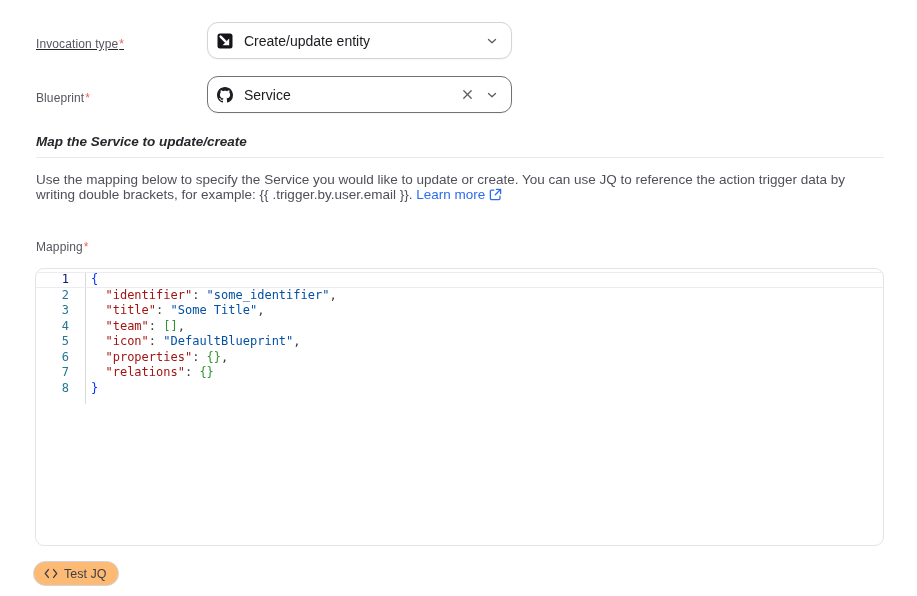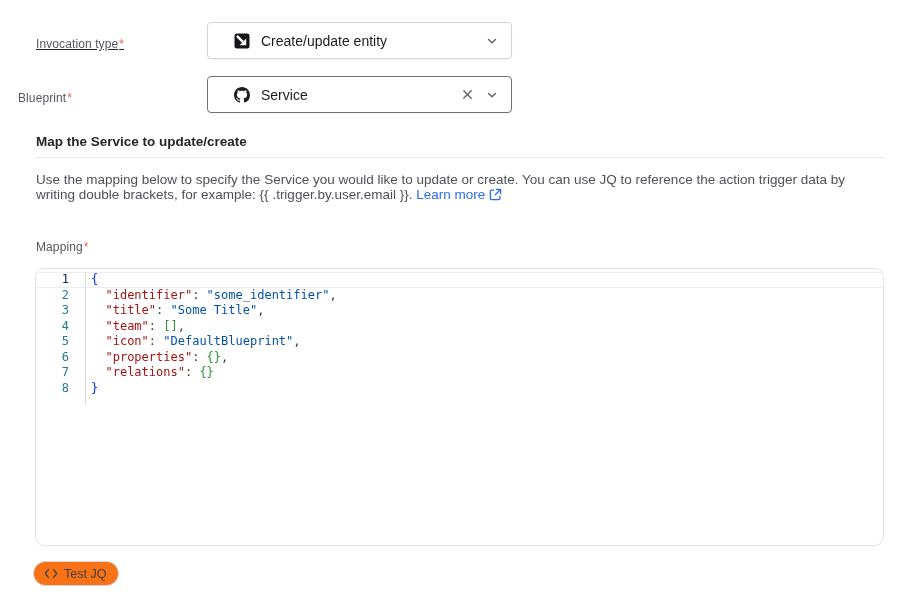--- a/index.html
+++ b/index.html
@@ -10,32 +10,32 @@
   }
   .abs { position:absolute; }
 
   
   .field-label { font-size:12px; color:#56565e; letter-spacing:.1px; }
   .req { color:var(--required, #f0614d); margin-left:1px; }
 
   
   .dropdown {
     position:absolute; left:207px; width:305px; height:37px;
-    background:#fff; border:1px solid #d4d4d8; border-radius:4px;
-    display:flex; align-items:center; padding:0 12px 0 26px;
+    background:#fff; border:1px solid #d4d4d8; border-radius:11px;
+    display:flex; align-items:center; padding:0 12px 0 9px;
     box-shadow:0 1px 2px rgba(0,0,0,.04); cursor:pointer;
   }
   .dropdown.focused { border-color:#71717a; }
   .dropdown .value { font-size:14px; color:#1b1b20; margin-left:11px; flex:1 1 auto; white-space:nowrap; overflow:hidden; }
   .icon16 { width:16px; height:16px; flex:0 0 auto; display:block; }
   .chev { width:14px; height:14px; flex:0 0 auto; margin-left:10px; }
   .clear-btn { width:16px; height:16px; flex:0 0 auto; cursor:pointer; display:flex; align-items:center; justify-content:center; background:none; border:none; padding:0; }
 
   
-  .section-heading { font-size:13.5px; font-weight:700; color:#26262b; }
+  .section-heading { font-size:13.5px; font-weight:700; color:#26262b;font-style:italic; }
   .divider { height:1px; background:#e9e9ec; }
   .description { font-size:13.5px; line-height:15px; color:#4f5058; width:840px; }
   .description a { color:var(--link,#2c6bed); text-decoration:none; }
   .ext-icon { width:13px; height:13px; vertical-align:-2px; margin-left:4px; }
 
   
   .editor {
     position:absolute; left:35px; top:268px; width:849px; height:278px;
     border:1px solid #e4e4e7; border-radius:9px; background:#fff; overflow:hidden;
     cursor:text;
@@ -61,21 +61,21 @@
   .tk-v  { color:var(--code_value,#0451a5); }
   .tk-b1 { color:var(--code_bracket_outer,#0431fa); }
   .tk-b2 { color:var(--code_bracket_inner,#319331); }
   .tk-p  { color:var(--code_punct,#3b3b3b); }
   .tk-t  { color:#3b3b3b; }
 
   
   .test-jq {
     position:absolute; left:33px; top:561px; height:25px;
     display:inline-flex; align-items:center; gap:6px;
-    background:#f97316; border:1px solid #d4d4d8; border-radius:13px;
+    background:#fdba74; border:1px solid #d4d4d8; border-radius:13px;
     padding:0 12px 0 10px; font-family:"Liberation Sans",sans-serif;
     font-size:12.5px; color:#3f3f46; cursor:pointer;
   }
 </style>
 </head>
 <body>
 
 <div class="abs" style="left:36px; top:34px;text-decoration:underline;">
   <span class="field-label"><span>Invocation type</span><span class="req">*</span></span>
 </div>
@@ -85,21 +85,21 @@
     <rect x="0.5" y="0.5" width="15" height="15" rx="2.5" fill="#151519"></rect>
     <path d="M3.6 3.6 L8.6 8.6" stroke="#ffffff" stroke-width="2.4" stroke-linecap="round"></path>
     <path d="M12.2 5.6 L12.2 12.2 L5.6 12.2 Z" fill="#ffffff"></path>
   </svg>
   <span class="value">Create/update entity</span>
   <svg class="chev" viewBox="0 0 16 16" fill="none">
     <path d="M4 6.2 L8 10 L12 6.2" stroke="#5d5d66" stroke-width="1.5" stroke-linecap="round" stroke-linejoin="round"></path>
   </svg>
 </div>
 
-<div class="abs" style="left:18px; top:88px;">
+<div class="abs" style="left:36px; top:88px;">
   <span class="field-label"><span>Blueprint</span><span class="req">*</span></span>
 </div>
 
 <div class="dropdown focused" style="top:76px;align-items:center;" role="combobox">
   <svg class="icon16" viewBox="0 0 16 16">
     <path fill="#1b1f23" fill-rule="evenodd" clip-rule="evenodd" d="M8 0C3.58 0 0 3.58 0 8c0 3.54 2.29 6.53 5.47 7.59.4.07.55-.17.55-.38 0-.19-.01-.82-.01-1.49-2.01.37-2.53-.49-2.69-.94-.09-.23-.48-.94-.82-1.13-.28-.15-.68-.52-.01-.53.63-.01 1.08.58 1.23.82.72 1.21 1.87.87 2.33.66.07-.52.28-.87.51-1.07-1.78-.2-3.64-.89-3.64-3.95 0-.87.31-1.59.82-2.15-.08-.2-.36-1.02.08-2.12 0 0 .67-.21 2.2.82.64-.18 1.32-.27 2-.27s1.36.09 2 .27c1.53-1.04 2.2-.82 2.2-.82.44 1.1.16 1.92.08 2.12.51.56.82 1.27.82 2.15 0 3.07-1.87 3.75-3.65 3.95.29.25.54.73.54 1.48 0 1.07-.01 1.93-.01 2.2 0 .21.15.46.55.38A8.01 8.01 0 0 0 16 8c0-4.42-3.58-8-8-8z"></path>
   </svg>
   <span class="value">Service</span>
   <button class="clear-btn" aria-label="clear">
     <svg width="13" height="13" viewBox="0 0 14 14" fill="none">

